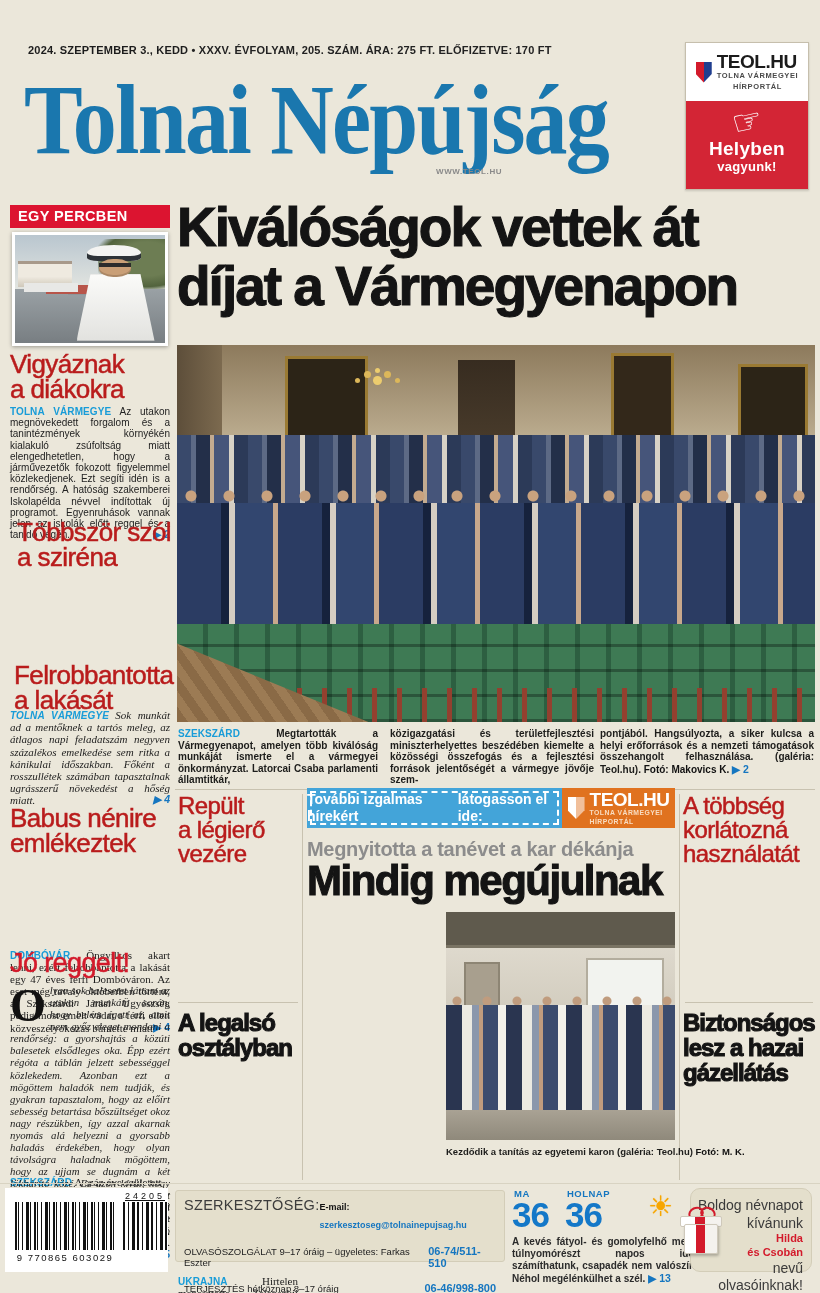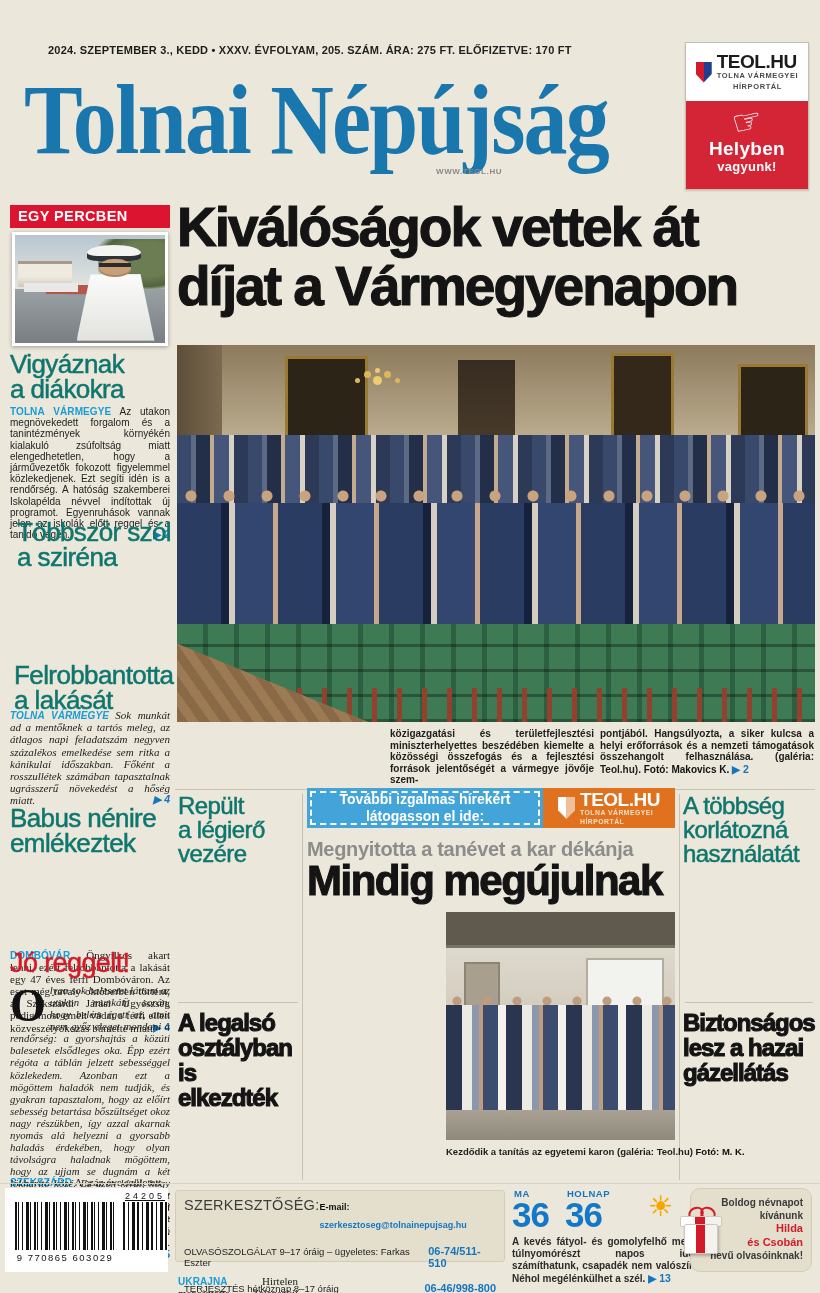--- a/index.html
+++ b/index.html
@@ -1,21 +1,21 @@
 <!DOCTYPE html>
 <html lang="hu"><head>
 <meta charset="utf-8">
 <style>
   html,body{margin:0;padding:0;background:#fff;}
   .page{position:relative;width:820px;height:1293px;background:#ebe7da;overflow:hidden;
         font-family:"Liberation Sans",sans-serif;color:#1d1d1b;margin:0 auto;}
   .abs{position:absolute;}
 
   
-  .dateline{left:28px;top:44px;font-size:11px;font-weight:700;color:#1c1c1c;letter-spacing:.2px;margin-left:20px;}
+  .dateline{left:28px;top:44px;font-size:11px;font-weight:700;color:#1c1c1c;letter-spacing:.2px;}
   .dateline .iss{font-weight:700;color:#222;}
 
   
   .brandbox{left:685px;top:42px;width:122px;height:146px;background:#fff;border:1px solid #c6bfad;
             box-shadow:0 1px 2px rgba(0,0,0,.15);display:flex;flex-direction:column;}
   .brand-top{height:50px;display:flex;align-items:center;justify-content:center;gap:5px;padding-top:4px;}
   .shield{width:16px;height:21px;background:linear-gradient(90deg,#d31a2b 50%,#203e8f 50%);
           clip-path:polygon(0 0,100% 0,100% 60%,50% 100%,0 60%);}
   .brand-name{font-size:19px;font-weight:700;letter-spacing:-.5px;color:#1b1b1b;line-height:1;}
   .brand-sub{text-align:center;font-size:7.5px;font-weight:700;color:#4a4a4a;letter-spacing:.6px;line-height:1.35;}
@@ -28,21 +28,21 @@
   .masthead{left:24px;top:70px;font-family:"Liberation Serif",serif;font-weight:700;font-size:100px;
             line-height:1;color:#1a77ae;transform:scaleX(.88);transform-origin:left top;white-space:nowrap;
             letter-spacing:-2px;}
   .mast-url{left:436px;top:167px;font-size:8px;font-weight:700;color:#8a8a8a;letter-spacing:.6px;}
 
   
   .band{left:10px;top:205px;width:160px;height:23px;background:#dc1430;color:#fff;
         font-size:14.5px;font-weight:700;letter-spacing:.4px;line-height:23px;padding-left:8px;box-sizing:border-box;}
 
   
-  .h-light{font-weight:400;-webkit-text-stroke:.5px currentColor;letter-spacing:-.6px;color:#0f766e;}
+  .h-light{font-weight:400;-webkit-text-stroke:.5px currentColor;letter-spacing:-.6px;color:#b91c1c;}
   .h-black{font-weight:700;-webkit-text-stroke:1.1px #141414;letter-spacing:-2px;color:#141414;}
   .headline{left:177px;top:198px;font-size:55px;line-height:1.08;}
   .lh27{font-size:26px;line-height:25px;}
   .lh24{font-size:23px;line-height:24px;}
 
   
   .body-sans{font-size:10px;line-height:1.12;text-align:justify;color:#222;font-weight:400;position:relative;}
   .body-serif{font-family:"Liberation Serif",serif;font-size:11px;line-height:1.1;text-align:justify;color:#1c1c1c;position:relative;}
   .kick{font-weight:700;font-size:10px;color:#189cd8;font-family:"Liberation Sans",sans-serif;letter-spacing:.1px;}
   .pr{color:#1576c0;font-weight:700;font-family:"Liberation Sans",sans-serif;font-size:10.5px;white-space:nowrap;}
@@ -106,21 +106,21 @@
              background:repeating-linear-gradient(90deg,#2a3550 0 16px,#eceae2 16px 26px,#8b97ac 26px 33px,#c09c7e 33px 37px,#3c4c6e 37px 52px,#f4f2ea 52px 60px);}
   .p2-floor{left:0;right:0;bottom:0;height:13%;background:linear-gradient(180deg,#a9a294,#8f897b);}
 
   
   .cap{font-size:10px;font-weight:700;line-height:1.15;text-align:justify;color:#1d1d1b;}
   .cap-credit{color:#111;}
   .feat-cap{left:446px;top:1146px;width:300px;font-size:9.5px;font-weight:700;color:#1d1d1b;}
 
   
   .banner{left:307px;top:788px;width:368px;height:40px;display:flex;}
-  .banner-blue{width:236px;background:#43a4d9;position:relative;display:flex;flex-direction:column;
+  .banner-blue{width:255px;background:#43a4d9;position:relative;display:flex;flex-direction:row;
                align-items:center;justify-content:center;color:#fff;font-weight:700;font-size:14px;line-height:1.25;}
   .banner-blue::before{content:"";position:absolute;inset:3px;border:2px dashed #fff;pointer-events:none;}
   .banner-orange{flex:1;background:#e0721f;display:flex;align-items:center;justify-content:center;gap:5px;color:#fff;}
   .b-shield{width:17px;height:22px;background:linear-gradient(90deg,#fff 50%,rgba(255,255,255,.55) 50%);
             clip-path:polygon(0 0,100% 0,100% 60%,50% 100%,0 60%);}
   .b-name{font-size:19px;font-weight:700;letter-spacing:-.5px;line-height:1;}
   .b-sub{font-size:6.8px;font-weight:700;color:#f8ddc2;letter-spacing:.5px;line-height:1.3;}
 
   .feat-kickline{left:307px;top:838px;font-size:20px;font-weight:700;color:#8c8c8c;letter-spacing:-.3px;}
   .feat-headline{left:307px;top:860px;font-size:42px;line-height:1;letter-spacing:-1.5px;}
@@ -151,21 +151,21 @@
   .weather{left:512px;top:1188px;width:192px;}
   .w-temps{display:flex;align-items:flex-start;}
   .w-col{margin-right:16px;}
   .w-label{font-size:9.5px;font-weight:700;color:#1576c0;letter-spacing:.5px;margin-left:2px;}
   .w-temp{font-size:35px;font-weight:700;color:#1478c8;letter-spacing:-1px;line-height:.9;}
   .w-sun{font-size:28px;color:#f7a600;margin-left:22px;margin-top:2px;text-shadow:0 0 1px #f7a600;}
   .w-text{margin-top:5px;font-size:10px;font-weight:700;color:#2b2b2b;line-height:1.2;text-align:justify;}
 
   .nameday{left:690px;top:1188px;width:122px;height:84px;background:#e4dfcc;border:1px solid #d3cdb8;
            border-radius:10px;box-sizing:border-box;padding:8px 8px 0 0;text-align:right;}
-  .nd-line{font-size:10px;font-weight:700;color:#3a3a3a;line-height:1.25;}
+  .nd-line{font-size:14px;font-weight:400;color:#3a3a3a;line-height:1.25;}
   .nd-name{font-size:11px;font-weight:700;color:#d31a2b;line-height:1.25;}
   .gift{position:absolute;left:680px;top:1206px;width:44px;height:52px;}
   .gift div{position:absolute;}
   .g-box{left:4px;top:18px;width:32px;height:28px;background:linear-gradient(90deg,#fff 11px,#d31a2b 11px 20px,#f4f2ee 20px);
          border:1px solid #cfc9bb;border-radius:2px;box-shadow:1px 2px 3px rgba(0,0,0,.25);}
   .g-lid{left:0;top:10px;width:40px;height:9px;background:linear-gradient(90deg,#fff 14px,#d31a2b 14px 24px,#f4f2ee 24px);
          border:1px solid #cfc9bb;border-radius:2px;}
   .g-bow-l{left:8px;top:1px;width:12px;height:9px;border:2.5px solid #d31a2b;border-radius:50%;transform:rotate(-25deg);}
   .g-bow-r{left:20px;top:1px;width:12px;height:9px;border:2.5px solid #d31a2b;border-radius:50%;transform:rotate(25deg);}
 </style>
@@ -273,20 +273,24 @@
     <div class="pm-paint3"></div>
     <div class="pm-chand"></div>
     <div class="pm-crowd"></div>
     <div class="pm-heads"></div>
     <div class="pm-front"></div>
     <div class="pm-chairs"></div>
     <div class="pm-legs"></div>
     <div class="pm-floor"></div>
   </div>
 
+  <p class="abs cap" style="left:178px;top:728px;width:200px;margin:0;">
+    <span class="kick">SZEKSZÁRD</span>
+    <span>Megtartották a Vármegyenapot, amelyen több kiválóság munkáját ismerte el a vármegyei önkormányzat. Latorcai Csaba parlamenti államtitkár,</span>
+  </p>
   <p class="abs cap" style="left:390px;top:728px;width:204px;margin:0;">
     <span>közigazgatási és területfejlesztési miniszterhelyettes beszédében kiemelte a közösségi összefogás és a fejlesztési források jelentőségét a vármegye jövője szem-</span>
   </p>
   <p class="abs cap" style="left:600px;top:728px;width:214px;margin:0;">
     <span>pontjából. Hangsúlyozta, a siker kulcsa a helyi erőforrások és a nemzeti támogatások összehangolt felhasználása. (galéria: Teol.hu).</span>
     <span class="cap-credit">Fotó: Makovics K.</span>
     <span class="pr"><span>▶</span> <span>2</span></span>
   </p>
 
   <div class="hline" style="left:175px;top:789px;width:640px;"></div>
@@ -302,21 +306,20 @@
     <span class="kick">UKRAJNA</span>
     <span>Hirtelen menesztette Zelenszkij elnök Mikola Olescsukot, az ukrán légierő parancsnokát, adta hírül az Unian hírügynökség. Döntését azzal indokolta, „meg kell védeniük az embereket, a katonákat, és ehhez meg kell erősíteniük a hadsereget a parancsnoki szinten is.”</span>
     
   </p>
 
   <div class="hline" style="left:178px;top:1002px;width:120px;"></div>
 
   <div class="abs h-black" style="left:178px;top:1010px;width:122px;font-size:24px;line-height:25px;letter-spacing:-1px;">
     <div>A legalsó</div>
     <div>osztályban</div>
-    <div>is elkezdték</div>
   </div>
 
   <div class="abs banner">
     <div class="banner-blue">
       <div>További izgalmas hírekért</div>
       <div>látogasson el ide:</div>
     </div>
     <div class="banner-orange">
       <span class="b-shield"></span>
       <div>

